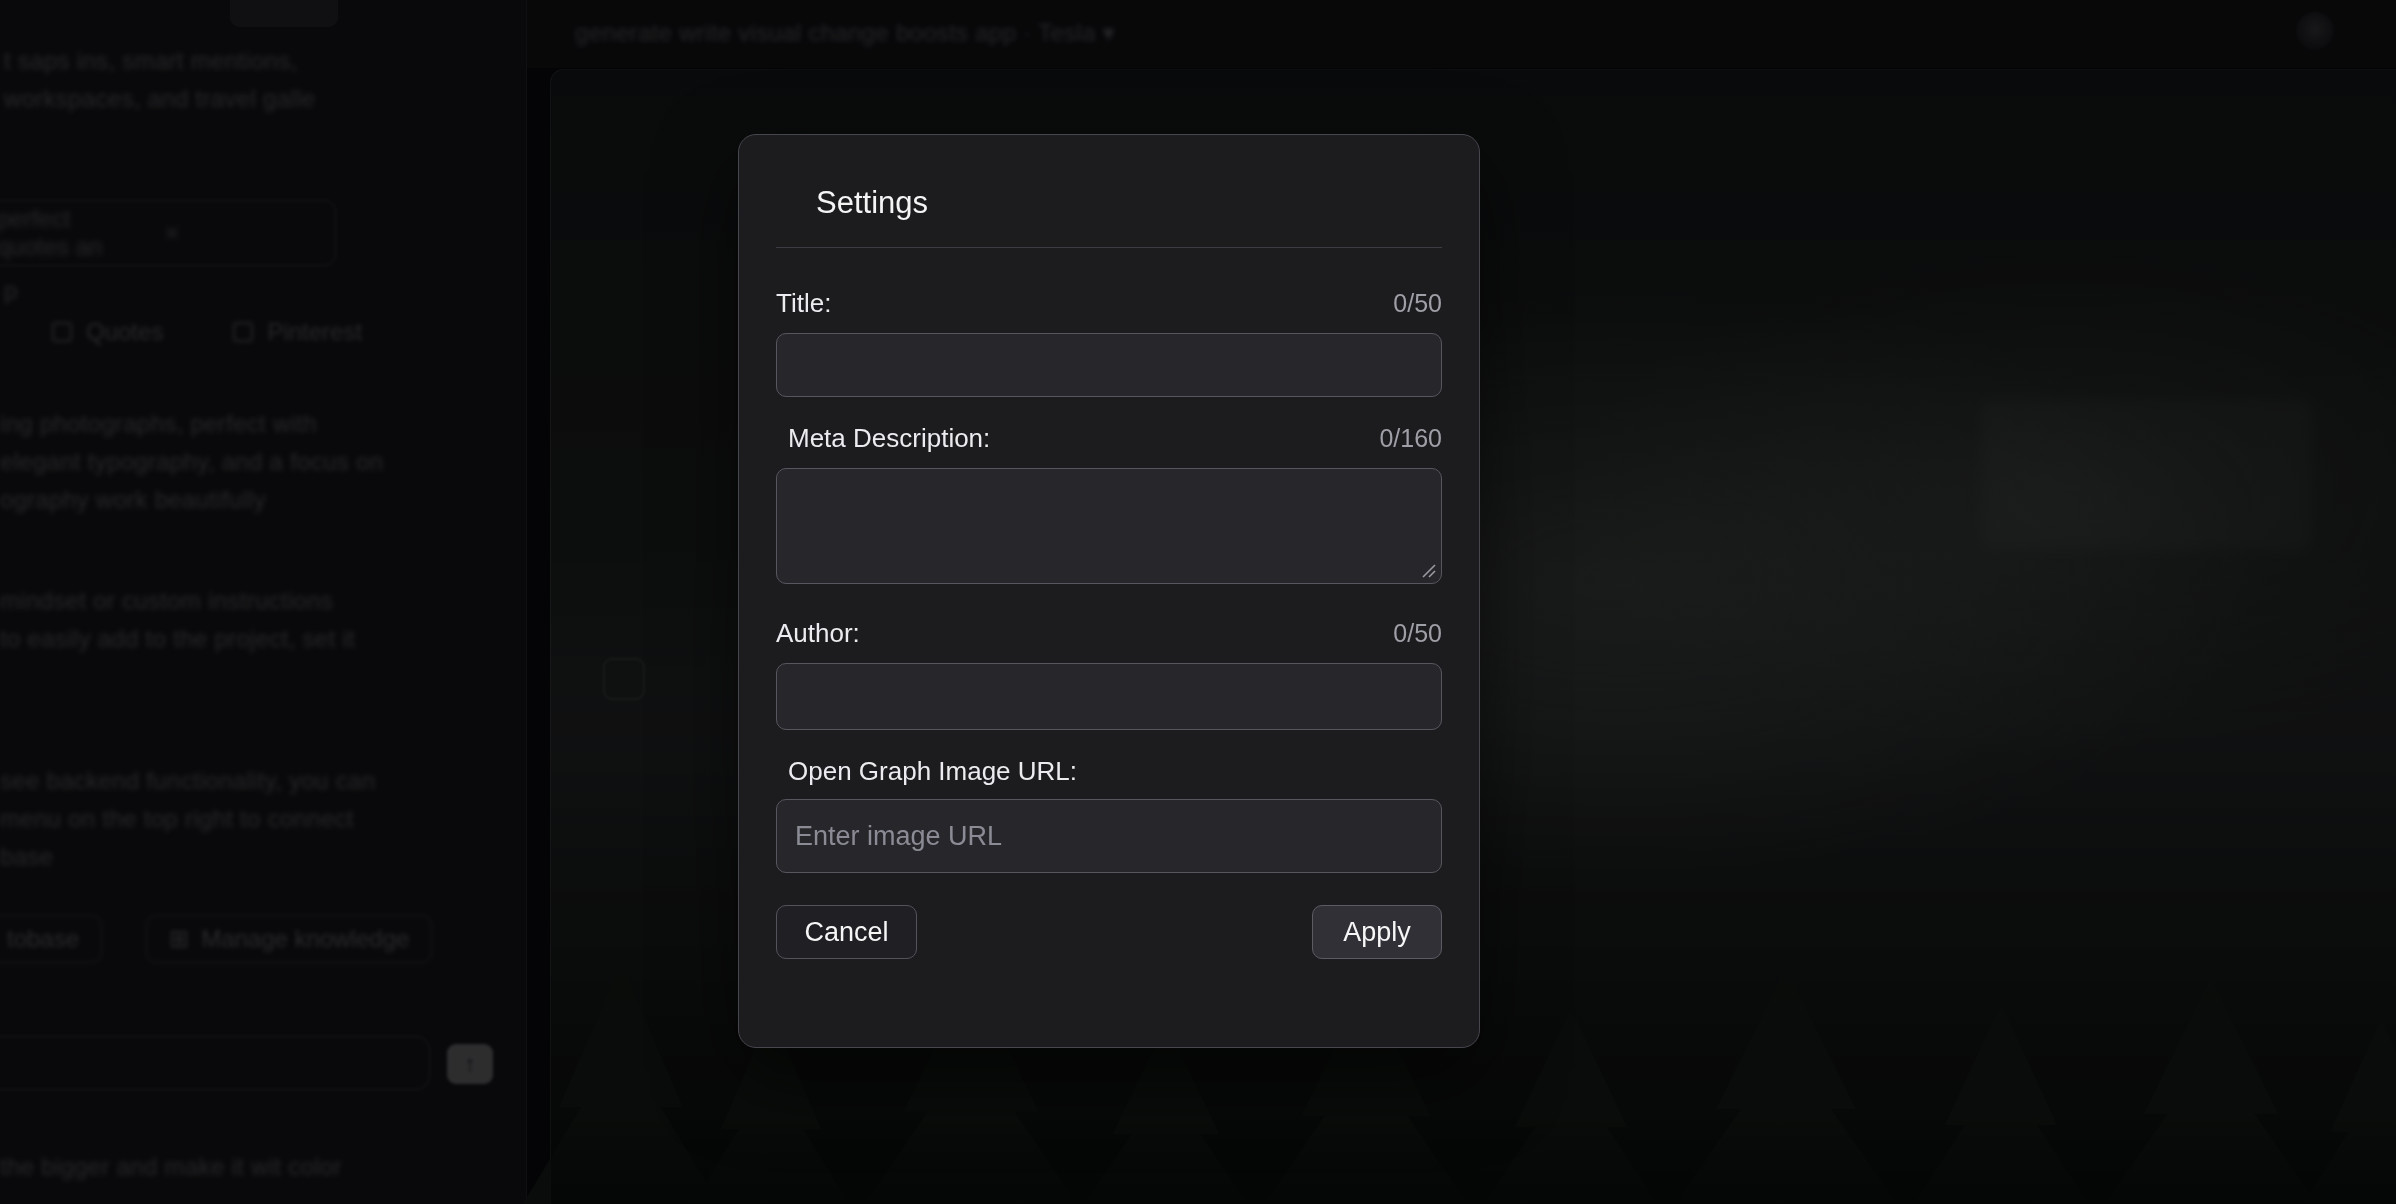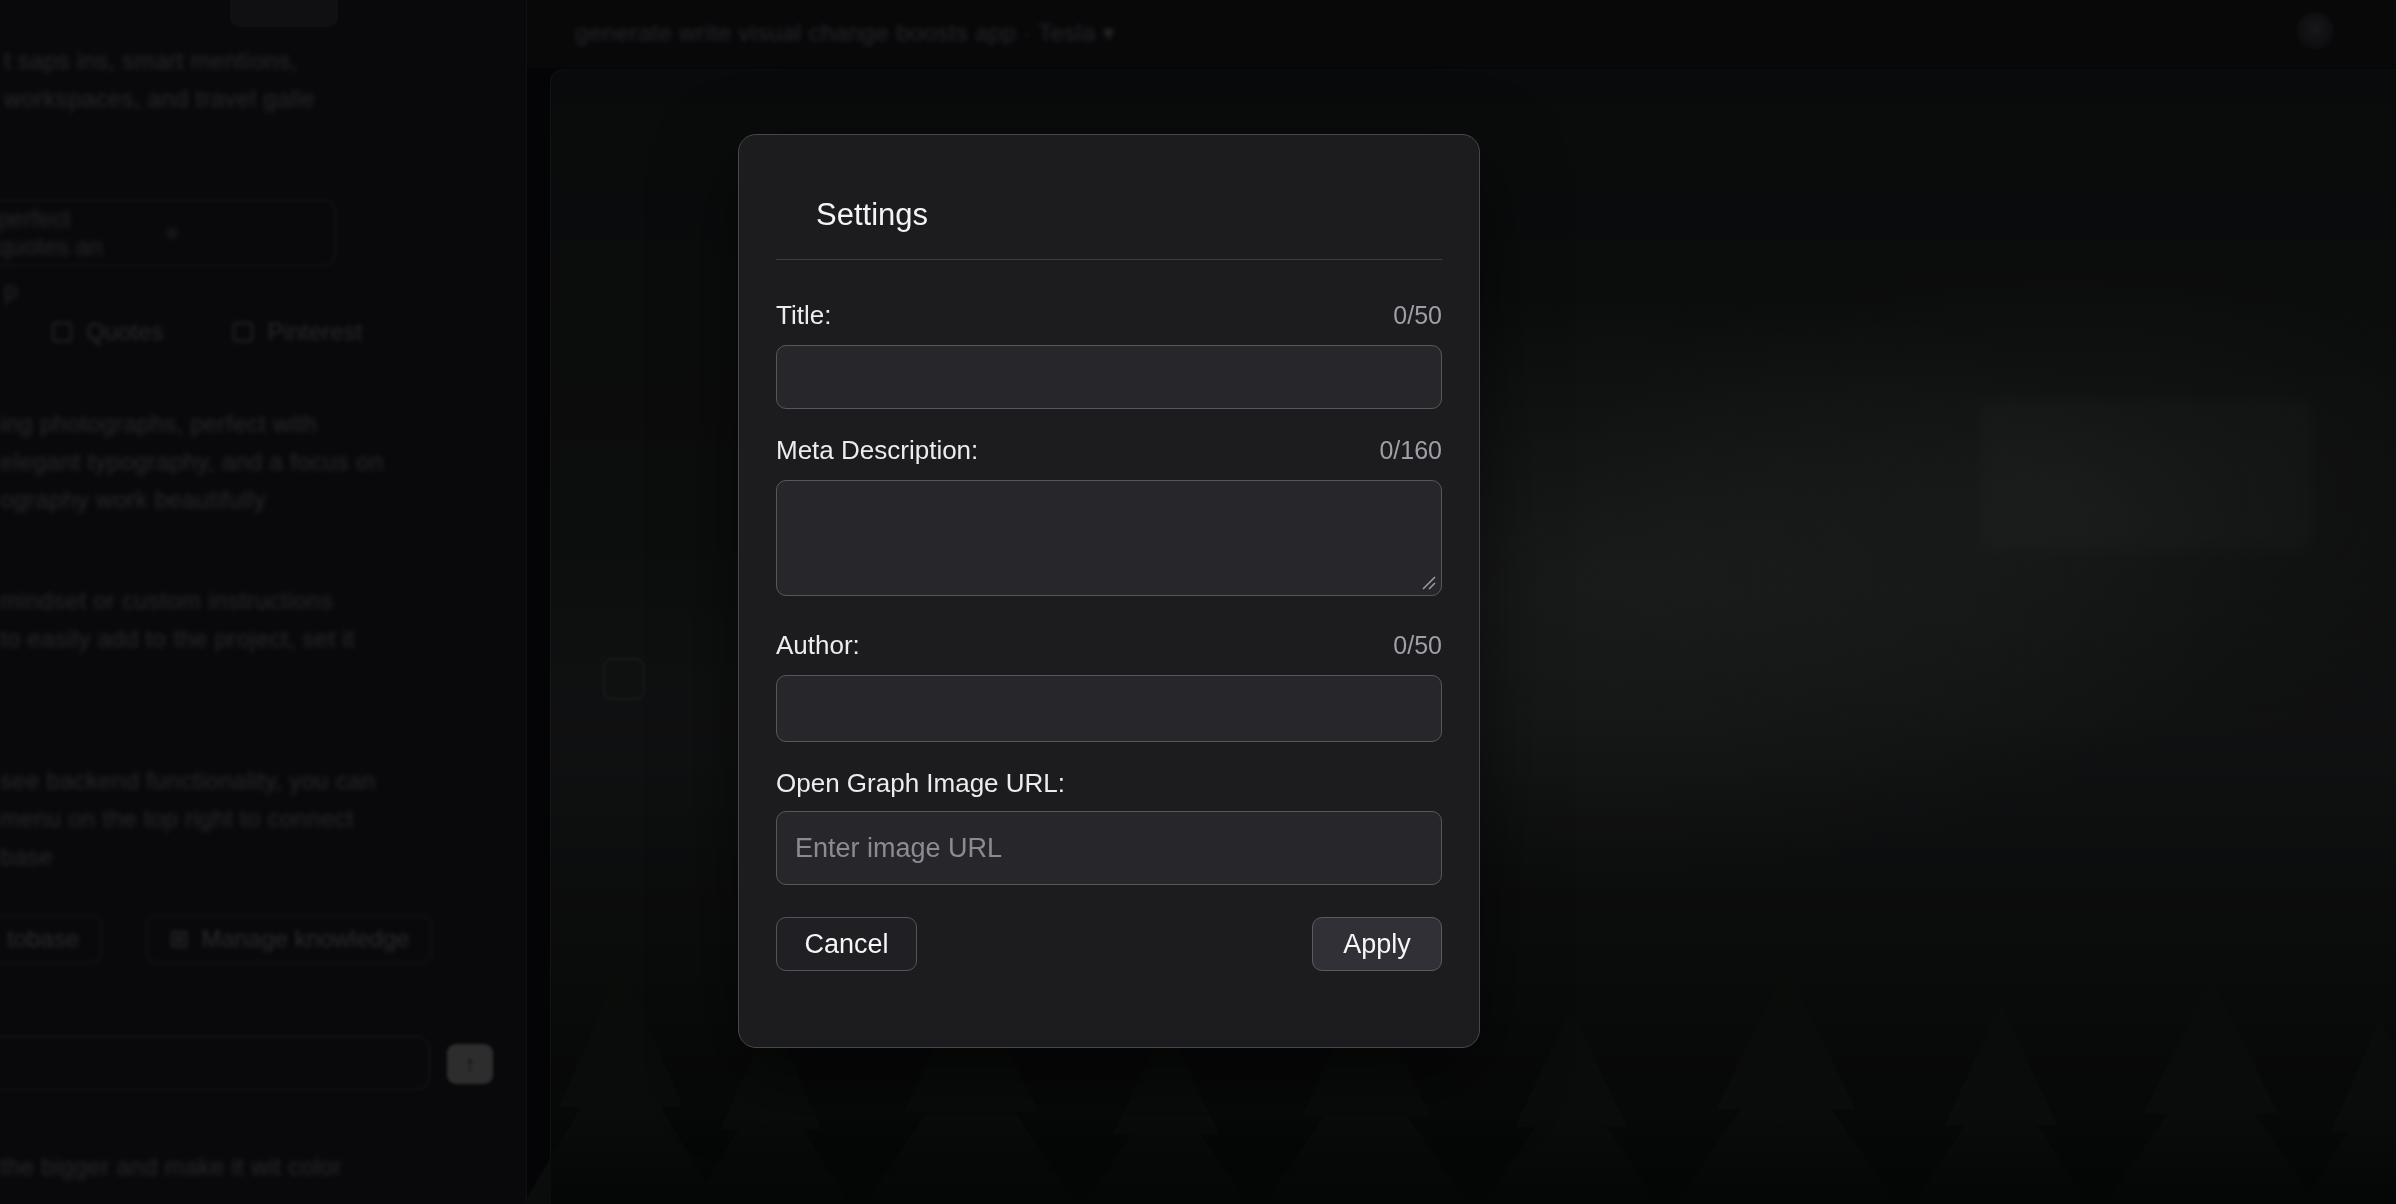--- a/index.html
+++ b/index.html
@@ -93,30 +93,30 @@
     position:absolute; left:0; bottom:0; width:100%; height:90px;
     background:linear-gradient(180deg, transparent, rgba(8,10,8,0.9));
   }
 
   
   .backdrop { position:absolute; inset:0; background:rgba(2,2,4,0.56); }
 
   .modal {
     position:absolute; left:738px; top:134px; width:742px; height:914px;
     background:#1c1c1f; border:1px solid #46464e; border-radius:18px;
-    padding:12px 37px; box-shadow:0 30px 80px rgba(0,0,0,0.55);
+    padding:0 37px; box-shadow:0 30px 80px rgba(0,0,0,0.55);
   }
   .modal-title { margin:50px 0 0 40px; font-size:31px; font-weight:400; color:#f4f4f5; }
   .modal-divider { margin-top:26px; height:1px; background:#3c3c43; }
 
   .label-row {
     display:flex; justify-content:space-between; align-items:baseline;
   }
   .label-row.first { margin-top:40px; }
-  .label-row.mid   { margin-top:26px; }
+  .label-row.mid   { margin-top:26px;margin-left:12px; }
   .label-row.tight { margin-top:34px; }
   .field-label { font-size:26px; color:#ececf0; }
   .field-counter { font-size:25px; color:#9f9fa8; }
 
   .text-input, .text-area {
     display:block; width:100%; margin-top:14px;
     background:#27272b; border:1px solid #56565e; border-radius:10px;
     color:#e4e4e7; font-size:27px; font-family:"Liberation Sans","DejaVu Sans",sans-serif;
     padding:0 18px; outline:none;
   }

